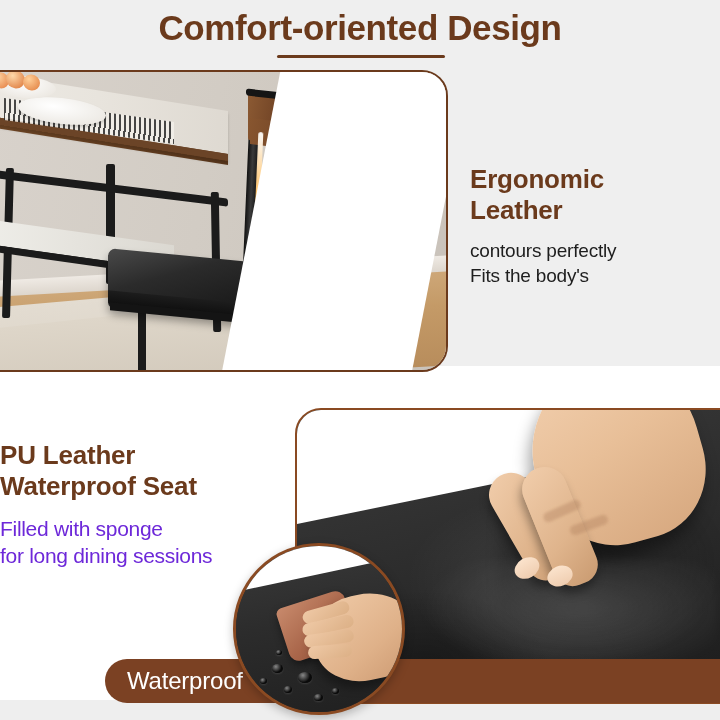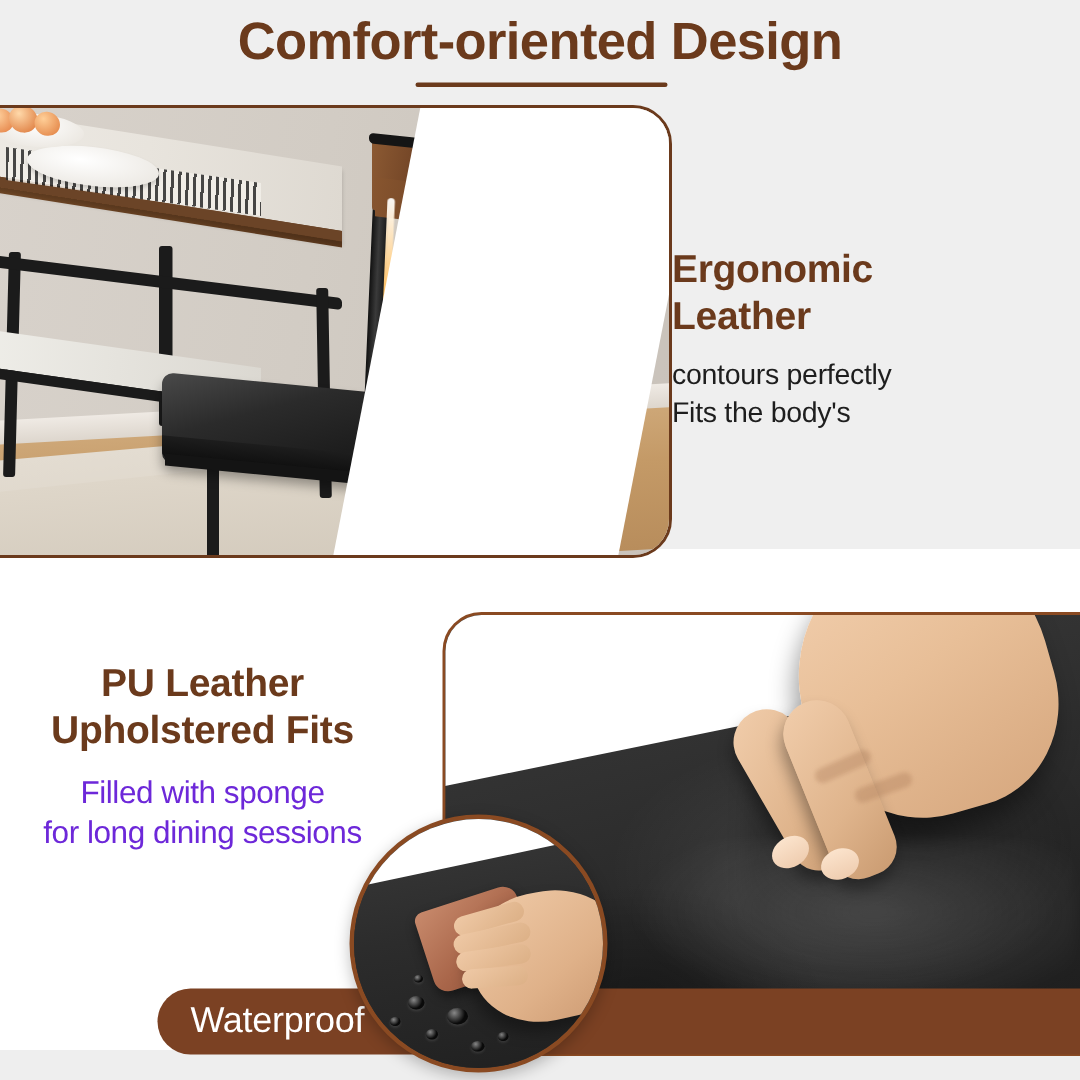--- a/index.html
+++ b/index.html
@@ -184,21 +184,21 @@
 
   
   .t-wedge {
     position:absolute; right:-30px; top:-30px; width:190px; height:400px;
     background:#ffffff;
     transform:skewX(-11deg);
     transform-origin:top right;
   }
 
   
-  .copy-right { position:absolute; left:448px; top:164px; width:245px; }
+  .copy-right { position:absolute; left:470px; top:164px; width:245px; }
   .copy-right .h2 {
     font-size:26px; font-weight:bold; color:#6b3a1c; line-height:1.18;
     letter-spacing:-0.2px;
   }
   .copy-right .p {
     margin-top:14px; font-size:19px; color:#1e1e1e; line-height:1.3;
     letter-spacing:-0.2px;
   }
 
   
@@ -310,21 +310,21 @@
   .d1 { left:36px; top:118px; width:11px; height:9px; }
   .d2 { left:24px; top:132px; width:7px;  height:6px; }
   .d3 { left:48px; top:140px; width:8px;  height:7px; }
   .d4 { left:18px; top:148px; width:6px;  height:5px; }
   .d5 { left:62px; top:126px; width:14px; height:11px; }
   .d6 { left:78px; top:148px; width:9px;  height:7px; }
   .d7 { left:96px; top:142px; width:7px;  height:6px; }
   .d8 { left:40px; top:104px; width:6px;  height:5px; }
 
   
-  .copy-left { position:absolute; left:0px; top:440px; width:270px; text-align:center; }
+  .copy-left { position:absolute; left:0px; top:440px; width:270px; text-align:left; }
   .copy-left .h2 {
     font-size:26px; font-weight:bold; color:#6b3a1c; line-height:1.2;
     letter-spacing:-0.2px;
   }
   .copy-left .p {
     margin-top:14px; font-size:21px; color:#6d28d9; line-height:1.25;
     letter-spacing:-0.3px;
   }
 
   
@@ -420,21 +420,21 @@
       <div class="knuckle kn1"></div>
       <div class="knuckle kn2"></div>
       <div class="nail nl1"></div>
       <div class="nail nl2"></div>
     </div>
   </div>
 
   <div class="copy-left">
     <div class="h2">
       <div>PU Leather</div>
-      <div>Upholstered Fits</div>
+      <div>Waterproof Seat</div>
     </div>
     <div class="p">
       <div>Filled with sponge</div>
       <div>for long dining sessions</div>
     </div>
   </div>
 
   <div class="badge-tail"></div>
   <div class="badge">
     <span>Waterproof</span>

